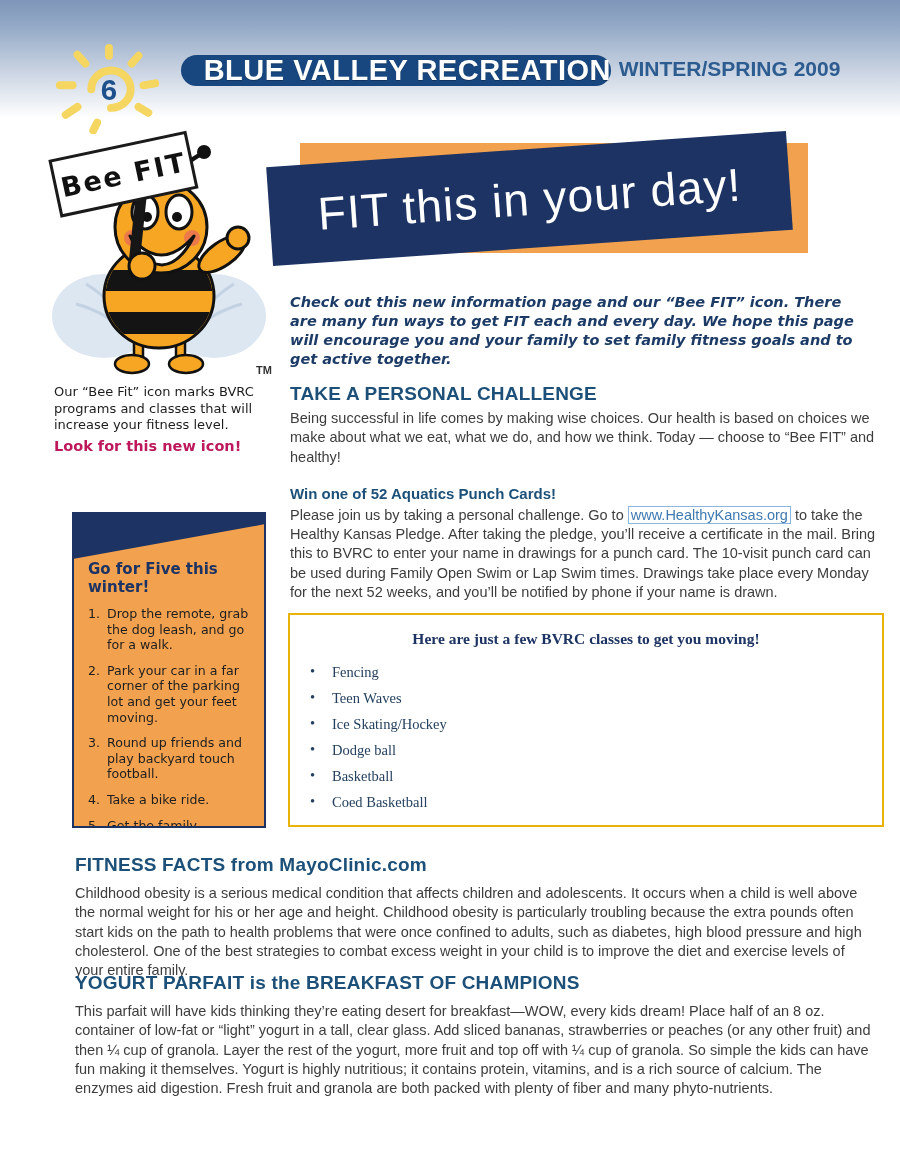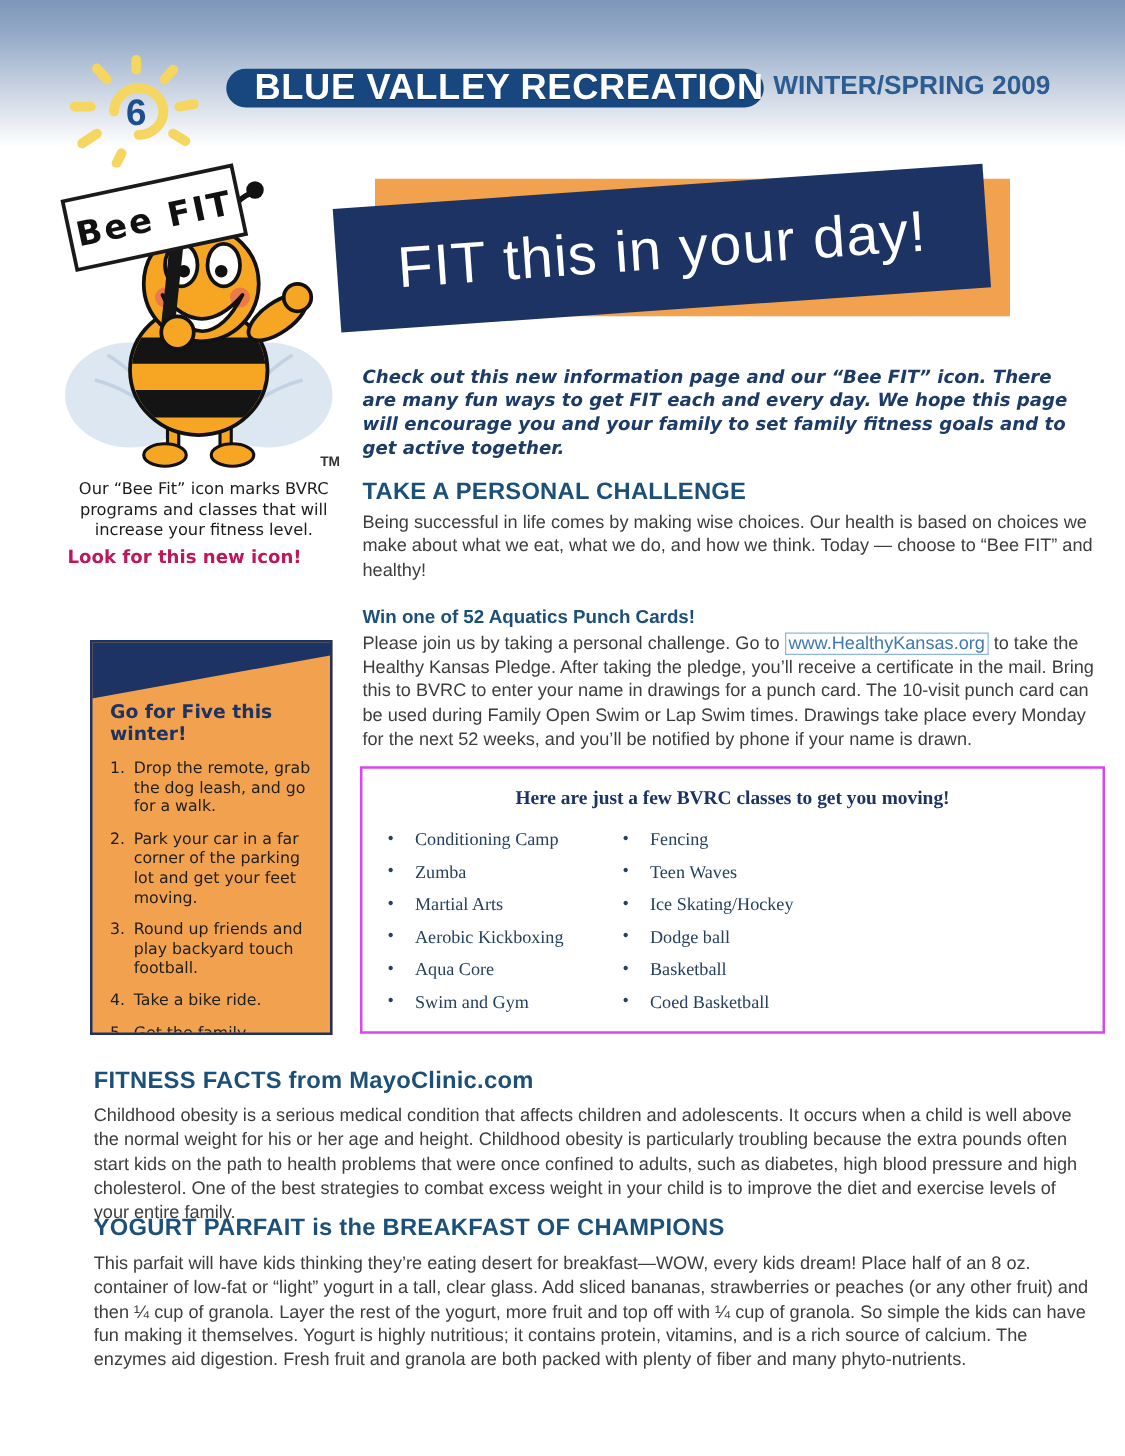--- a/index.html
+++ b/index.html
@@ -26,21 +26,21 @@
   }
   .contact {
     position:absolute; right:28px; top:57px; width:285px;
     text-align:center; color:#2d5c90; font-weight:bold; font-size:21px; line-height:1.18;
   }
   
   .bee-wrap { position:absolute; left:46px; top:124px; width:228px; height:256px; }
   .bee-wrap svg { width:100%; height:100%; }
   .tm { position:absolute; right:2px; bottom:4px; font-size:11px; font-weight:bold; color:#333; }
   .bee-caption {
-    position:absolute; left:54px; top:384px; width:218px; text-align:center;
+    position:absolute; left:54px; top:384px; width:218px; text-align:left;
     font-family:"DejaVu Sans", sans-serif; font-size:13px; line-height:1.28; color:#1c1c1c;
   }
   .bee-caption-emph {
     position:absolute; left:54px; top:438px; width:218px; 
     font-family:"DejaVu Sans", sans-serif; font-size:14.5px; font-weight:bold; color:#be185d;
   }
   
   .banner-orange {
     position:absolute; left:300px; top:143px; width:508px; height:110px;
     background:#f2a14e;
@@ -83,21 +83,21 @@
   .five-list { position:relative; margin:0 10px 0 14px; list-style:none; counter-reset:fv; }
   .five-list li {
     counter-increment:fv; position:relative; padding-left:19px;
     font-family:"DejaVu Sans", sans-serif;
     font-size:12.6px; line-height:1.24; color:#1e1e1e; margin-bottom:10px;
   }
   .five-list li::before { content:counter(fv)"."; position:absolute; left:0; top:0; }
   
   .classes-box {
     position:absolute; left:288px; top:613px; width:596px; height:214px;
-    background:#ffffff; border:2px solid #d946ef;
+    background:#ffffff; border:2px solid #eab308;
   }
   .classes-title {
     margin-top:15px; text-align:center;
     font-family:"Liberation Serif", serif; font-weight:bold;
     font-size:15.5px; color:#1c3363;
   }
   .classes-cols { display:flex; margin:16px 6px 0 16px; }
   .classes-cols ul { list-style:none; }
   .classes-cols ul:nth-child(1){ width:188px; }
   .classes-cols ul:nth-child(2){ width:162px; }
@@ -219,28 +219,20 @@
     <li>Round up friends and play backyard touch football.</li>
     <li>Take a bike ride.</li>
     <li>Get the family together and build the biggest snowman on the block.</li>
   </ol>
 </div>
 
 <div class="classes-box">
   <div class="classes-title">Here are just a few BVRC classes to get you moving!</div>
   <div class="classes-cols">
     <ul>
-      <li>Conditioning Camp</li>
-      <li>Zumba</li>
-      <li>Martial Arts</li>
-      <li>Aerobic Kickboxing</li>
-      <li>Aqua Core</li>
-      <li>Swim and Gym</li>
-    </ul>
-    <ul>
       <li>Fencing</li>
       <li>Teen Waves</li>
       <li>Ice Skating/Hockey</li>
       <li>Dodge ball</li>
       <li>Basketball</li>
       <li>Coed Basketball</li>
     </ul>
   </div>
 </div>
 

